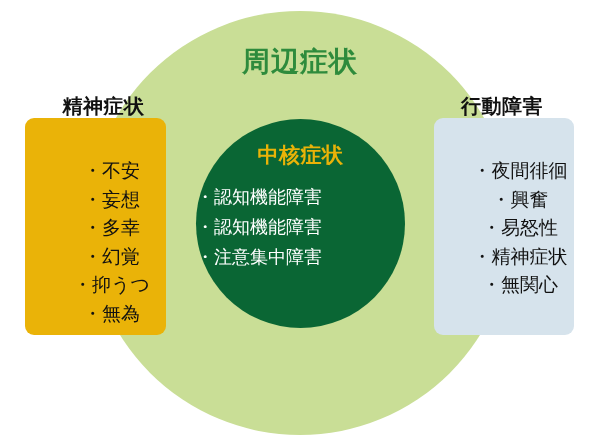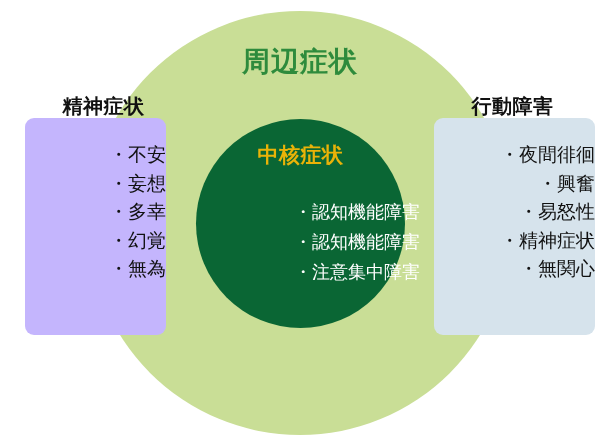--- a/index.html
+++ b/index.html
@@ -47,27 +47,26 @@
   .side-box {
     position: absolute;
     top: 118px;
     height: 217px;
     border-radius: 9px;
     z-index: 2;
   }
   .box-left {
     left: 25px;
     width: 141px;
-    background: #c4b5fd;
+    background: #eab308;
   }
   .box-right {
     left: 434px;
     width: 140px;
     background: #d6e3ec;
-    padding-left: 21px;
   }
   .box-heading {
     position: absolute;
     top: -22px;
     left: 0;
     width: 100%;
     text-align: center;
     font-size: 20px;
     font-weight: 700;
     color: #111111;
@@ -76,24 +75,24 @@
     z-index: 5;
     white-space: nowrap;
   }
   .box-left .box-heading { left: 8px; }
   .box-right .box-heading { left: -2px; }
   .box-list {
     position: absolute;
     top: 22px;
     left: 0;
     width: 100%;
-    margin: 0;
+    margin: 16px;
     padding: 0;
     list-style: none;
-    text-align: right;
+    text-align: center;
     z-index: 5;
   }
   .box-list li {
     font-size: 19px;
     font-weight: 400;
     color: #111111;
     line-height: 28.5px;
     white-space: nowrap;
   }
 
@@ -118,24 +117,24 @@
     font-weight: 700;
     color: #eab308;
     letter-spacing: 0.5px;
     line-height: 1;
   }
   .inner-list {
     position: absolute;
     left: 0;
     top: 63px;
     width: 100%;
-    margin: 15px;
+    margin: 0;
     padding: 0;
     list-style: none;
-    text-align: right;
+    text-align: left;
   }
   .inner-list li {
     font-size: 18px;
     color: #ffffff;
     line-height: 30px;
     white-space: nowrap;
   }
 </style>
 </head>
 <body>
@@ -145,20 +144,21 @@
   <div class="outer-circle"></div>
   <div class="outer-title">周辺症状</div>
 
   <div class="side-box box-left">
     <div class="box-heading">精神症状</div>
     <ul class="box-list">
       <li>・不安</li>
       <li>・妄想</li>
       <li>・多幸</li>
       <li>・幻覚</li>
+      <li>・抑うつ</li>
       <li>・無為</li>
     </ul>
   </div>
 
   <div class="side-box box-right">
     <div class="box-heading">行動障害</div>
     <ul class="box-list">
       <li>・夜間徘徊</li>
       <li>・興奮</li>
       <li>・易怒性</li>

